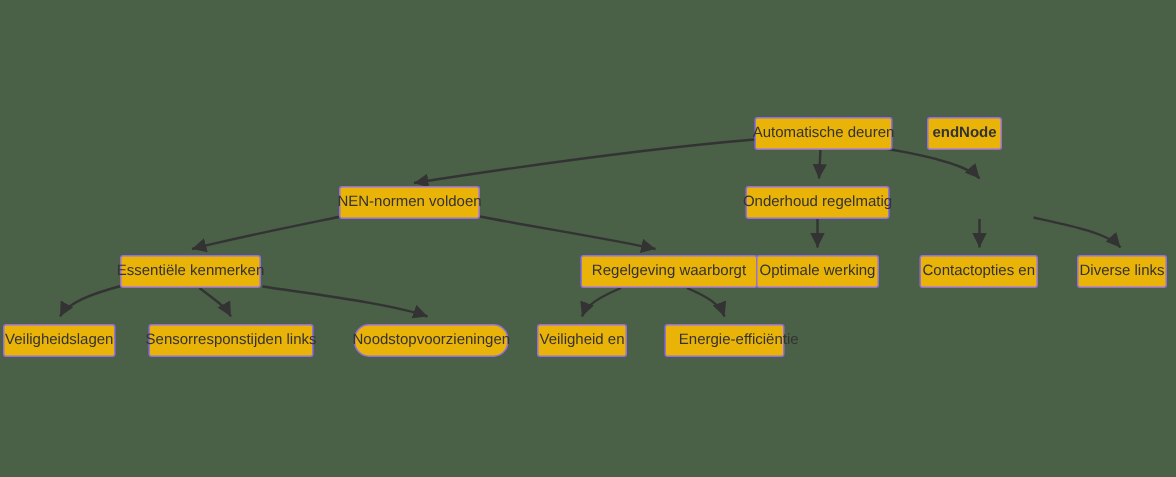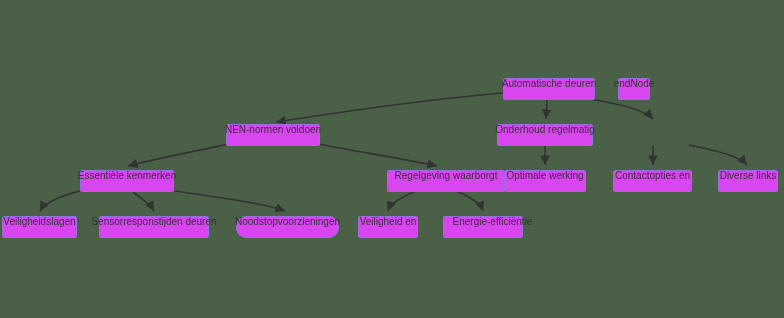--- a/index.html
+++ b/index.html
@@ -21,27 +21,28 @@
   #edge-layer {
     position: absolute;
     left: 0;
     top: 0;
     width: 784px;
     height: 318px;
   }
   .node {
     position: absolute;
     box-sizing: border-box;
-    background: #d946ef;
+    background: #eab308;
     border: 1px solid #9370db;
     border-radius: 2px;
     color: #333333;
     font-size: 10px;
     line-height: 1;
     display: flex;
+    align-items: center;
     justify-content: center;
     white-space: nowrap;
     padding: 0 8px;
     height: 22px;
   }
   .node-label {
     display: block;
   }
 </style>
 </head>
@@ -80,21 +81,21 @@
 
     <path d="M414,192 C400,198 391,203 388,211" fill="none" stroke="#333333" stroke-width="1.6" marker-end="url(#arrow)"></path>
 
     <path d="M458,192 C472,198 480,203 483,211" fill="none" stroke="#333333" stroke-width="1.6" marker-end="url(#arrow)"></path>
   </svg>
 
   <div class="node" style="left:503px; top:78px; width:92px;">
     <span class="node-label">Automatische deuren</span>
   </div>
 
-  <div class="node" style="left:618px; top:78px; width:32px;">
+  <div class="node" style="left:618px; top:78px; width:50px;font-weight:bold;">
     <span class="node-label">endNode</span>
   </div>
 
   <div class="node" style="left:226px; top:124px; width:94px;">
     <span class="node-label">NEN-normen voldoen</span>
   </div>
 
   <div class="node" style="left:497px; top:124px; width:96px;">
     <span class="node-label">Onderhoud regelmatig</span>
   </div>
@@ -118,21 +119,21 @@
 
   <div class="node" style="left:718px; top:170px; width:60px;">
     <span class="node-label">Diverse links</span>
   </div>
 
   <div class="node" style="left:2px; top:216px; width:75px;">
     <span class="node-label">Veiligheidslagen</span>
   </div>
 
   <div class="node" style="left:99px; top:216px; width:110px;">
-    <span class="node-label">Sensorresponstijden deuren</span>
+    <span class="node-label">Sensorresponstijden links</span>
   </div>
 
   <div class="node" style="left:236px; top:216px; width:103px;border-radius:10px;">
     <span class="node-label">Noodstopvoorzieningen</span>
   </div>
 
   <div class="node" style="left:358px; top:216px; width:60px;">
     <span class="node-label">Veiligheid en</span>
   </div>
 

